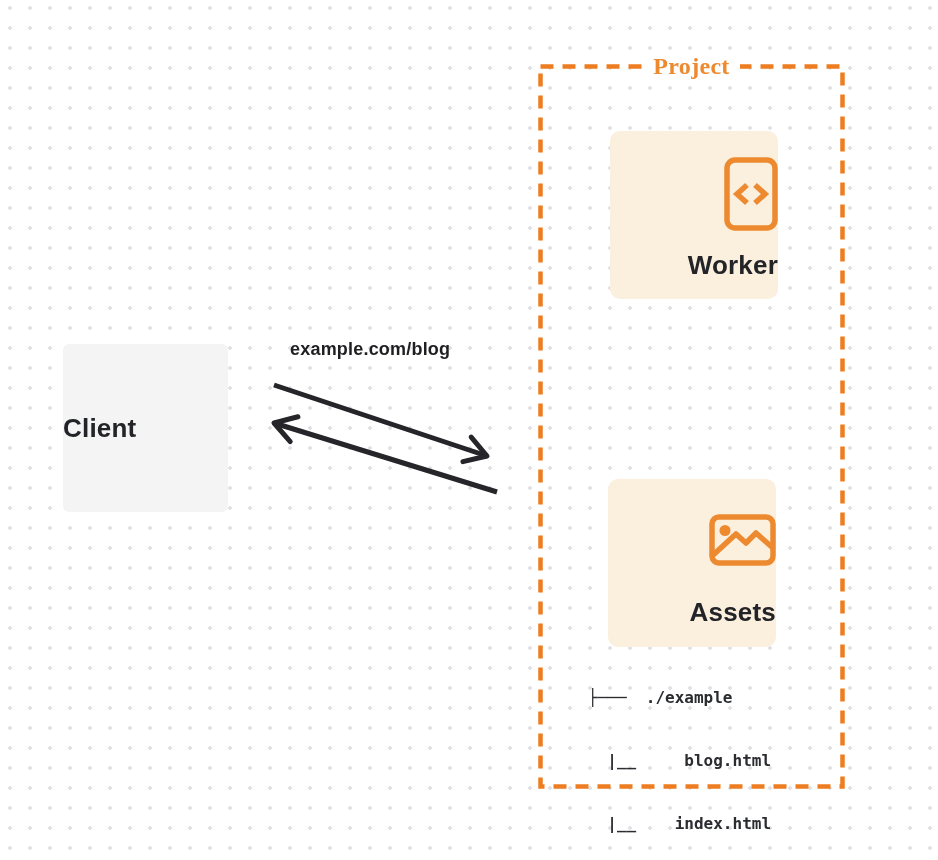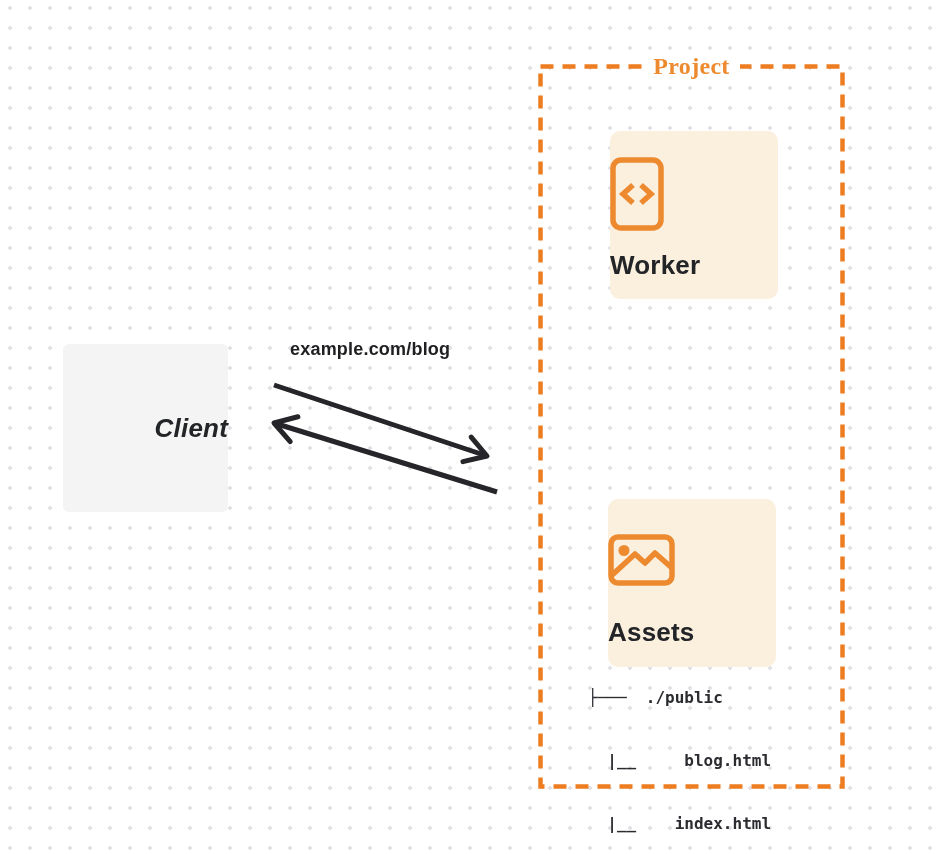--- a/index.html
+++ b/index.html
@@ -21,22 +21,21 @@
     pointer-events: none;
   }
   .client-box {
     position: absolute;
     left: 63px; top: 344px;
     width: 165px; height: 168px;
     background: #f4f4f5;
     border-radius: 6px;
     display: flex;
     align-items: center;
-    justify-content: flex-end;
-    font-style: italic;
+    justify-content: flex-start;
   }
   .client-box .node-label {
     font-size: 26px;
     font-weight: 700;
     color: #232427;
     letter-spacing: 0.2px;
   }
   .request-label {
     position: absolute;
     left: 283px; top: 339px;
@@ -64,24 +63,24 @@
     line-height: 32px;
     letter-spacing: 0.3px;
   }
   .node-card {
     position: absolute;
     width: 168px; height: 168px;
     background: #fbefde;
     border-radius: 10px;
     display: flex;
     flex-direction: column;
-    align-items: flex-start;
+    align-items: flex-end;
   }
   .worker-card { left: 610px; top: 131px; }
-  .assets-card { left: 608px; top: 499px; }
+  .assets-card { left: 608px; top: 479px; }
   .worker-card .node-icon { margin-top: 26px; }
   .assets-card .node-icon { margin-top: 35px; }
   .worker-card .card-label { margin-top: 19px; }
   .assets-card .card-label { margin-top: 31px; }
   .card-label {
     font-size: 26px;
     font-weight: 700;
     color: #232427;
     letter-spacing: 0.2px;
   }
@@ -134,19 +133,19 @@
   <div class="node-card assets-card">
     <svg class="node-icon" width="67" height="52" viewBox="0 0 67 52" xmlns="http://www.w3.org/2000/svg">
       <rect x="3" y="3" width="61" height="46" rx="7" fill="none" stroke="#ed8a2f" stroke-width="5.5"></rect>
       <circle cx="16" cy="16.5" r="5.5" fill="#ed8a2f"></circle>
       <path d="M3,42 L27,20 L37,29 L47,19 L64,34" fill="none" stroke="#ed8a2f" stroke-width="5.5" stroke-linecap="butt" stroke-linejoin="round"></path>
     </svg>
     <span class="card-label">Assets</span>
   </div>
 
   <div class="file-tree">
-    <div>├───  ./public</div>
+    <div>├───  ./example</div>
     <div>  |__     blog.html</div>
     <div>  |__    index.html</div>
     
   </div>
 
 </div>
 
 </body></html>

